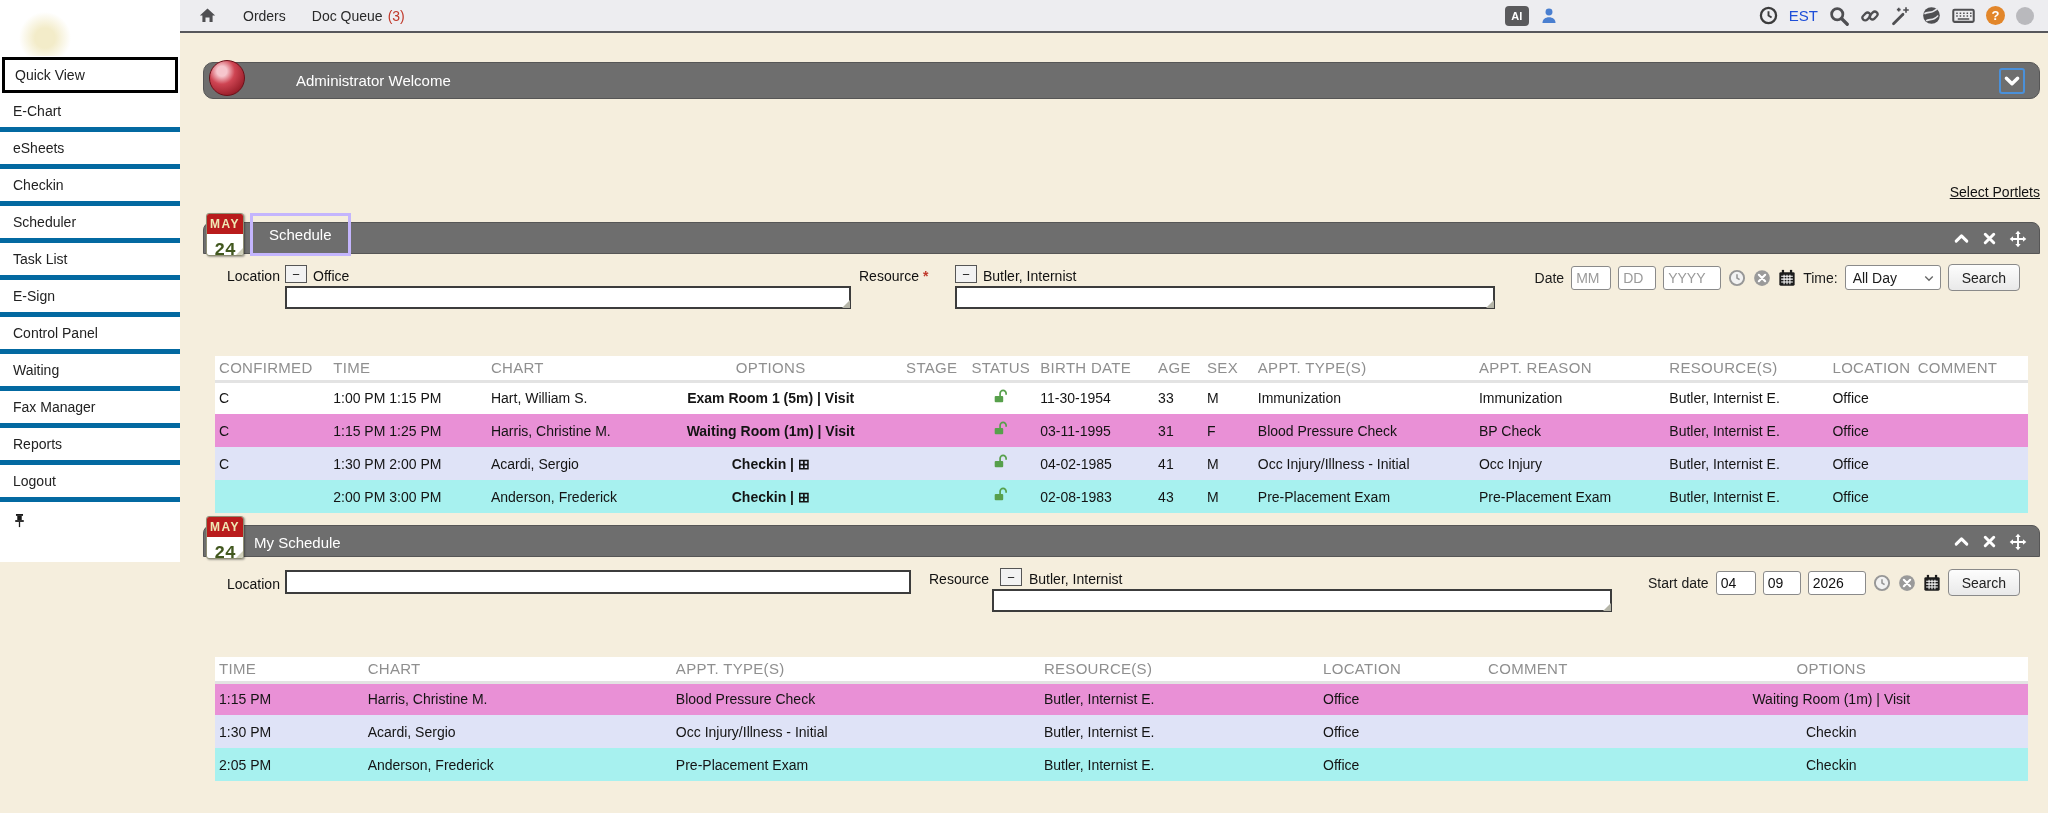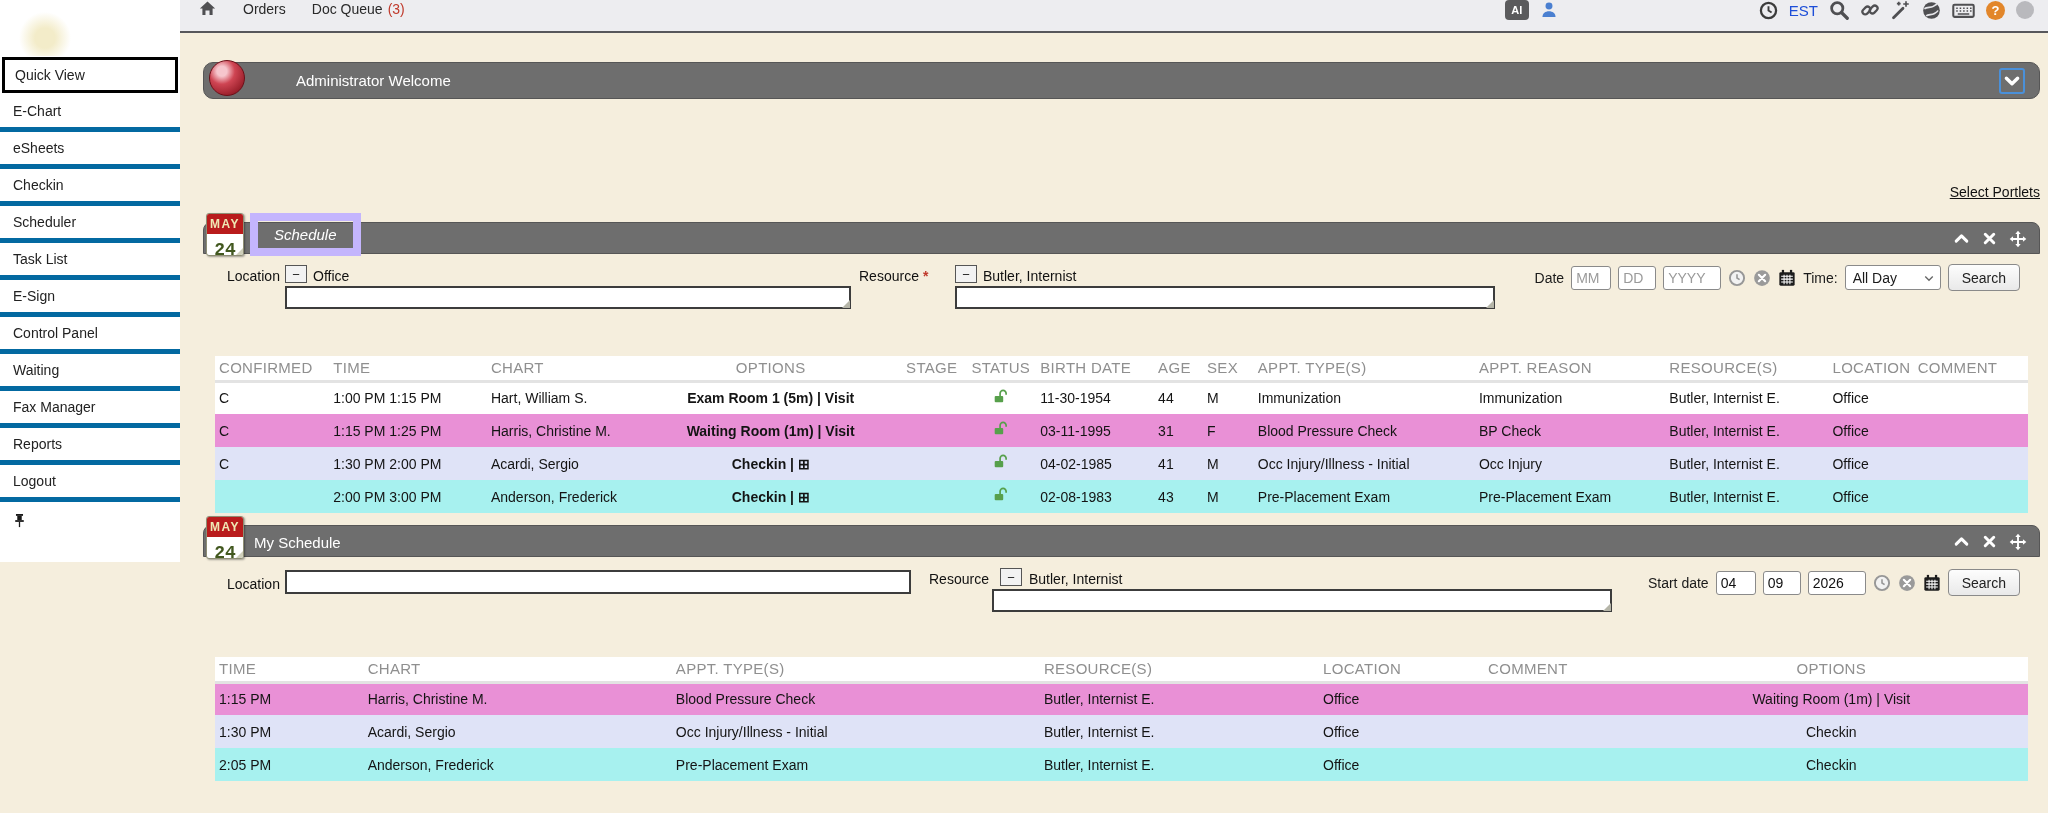--- a/index.html
+++ b/index.html
@@ -5,21 +5,21 @@
   * { margin:0; padding:0; box-sizing:border-box; }
   html,body { background:#e9e9ec; }
   .screen{
     position:relative; width:2048px; height:813px; overflow:hidden;
     background:#f5eedd; font-family:"Liberation Sans", sans-serif; color:#1a1a1a;
   }
   
   .topbar{
     position:absolute; left:180px; top:0; right:0; height:33px;
     background:#ededf0; border-bottom:2px solid #57575b;
-    display:flex; align-items:flex-start; padding:0 14px 0 18px; gap:38px;
+    display:flex; align-items:center; padding:0 14px 0 18px; gap:38px;
   }
   .topbar .menu{ display:flex; align-items:center; gap:26px; font-size:14px; color:#2a2a2a; }
   .menu-item{ cursor:pointer; display:flex; gap:5px; align-items:center; }
   .badge-red{ color:#c0392b; }
   .topbar .right{ margin-left:auto; display:flex; align-items:center; gap:11px; }
   .ai-badge{ background:#5a5a5c; color:#fff; font-weight:bold; font-size:11px; border-radius:4px;
     width:24px; height:20px; display:flex; align-items:center; justify-content:center; }
   .tz{ font-size:15px; color:#1d4ed8; }
   .help-circle{ width:19px; height:19px; border-radius:50%; background:#e2862a; color:#fff;
     font-weight:bold; font-size:13px; display:flex; align-items:center; justify-content:center; }
@@ -54,21 +54,21 @@
     border:1px solid #8e8e74; border-radius:3px; overflow:hidden; z-index:3;
     box-shadow:1px 1px 2px rgba(0,0,0,.35); }
   .cal-top{ height:20px; background:#b91c1c; color:#efe9b4; font-size:12px; font-weight:bold;
     letter-spacing:1.5px; display:flex; align-items:center; justify-content:center; }
   .cal-day{ height:32px; display:flex; align-items:center; justify-content:center;
     font-size:18px; font-weight:bold; color:#42581f;font-family:Liberation Mono, monospace; }
   .cal-fold{ position:absolute; right:-1px; bottom:-1px; width:0; height:0;
     border-left:9px solid transparent; border-bottom:9px solid #cfcfba; }
   .p-title{ position:absolute; left:46px; top:-10px; height:43px; padding:0 16px; z-index:2;
     display:flex; align-items:center; color:#fff; font-size:15px; }
-  .p-title.boxed{ border:8px solid #c4b5fd;font-style:italic; }
+  .p-title.boxed{ border:3px solid #c4b5fd; }
   .p-title.plain{ top:0; height:32px; left:50px; padding:0; }
   .p-head .head-icons{ position:absolute; right:12px; top:7px; display:flex; gap:11px; z-index:2; }
   .head-icons span{ cursor:pointer; display:flex; }
   
   .p-body{ position:relative; }
   .flabel{ position:absolute; font-size:14px; color:#111; }
   .req{ color:#c0392b; font-weight:bold; margin-left:4px; }
   .minus-box{ position:absolute; width:22px; height:18px; border:1px solid #555; background:#f2f2f2;
     font-size:13px; display:flex; align-items:center; justify-content:center; cursor:pointer; }
   .fvalue{ position:absolute; font-size:14px; color:#111; }
@@ -333,21 +333,21 @@
               <td>C</td>
               <td>1:00 PM 1:15 PM</td>
               <td>Hart, William S.</td>
               <td class="opts c">Exam Room 1 (5m) | Visit</td>
               <td class="c"></td>
               <td class="c"><span style="cursor:pointer;"><svg width="17" height="16" viewBox="0 0 18 16">
                       <path d="M7.5 7V4.2a3.2 3.2 0 0 1 6.4 0v1.3" fill="none" stroke="#57a04b" stroke-width="1.8"></path>
                       <rect x="1.8" y="7" width="9" height="6.6" rx="1.1" fill="#57a04b"></rect>
                     </svg></span></td>
               <td>11-30-1954</td>
-              <td>44</td>
+              <td>33</td>
               <td>M</td>
               <td>Immunization</td>
               <td>Immunization</td>
               <td>Butler, Internist E.</td>
               <td>Office</td>
               <td></td>
             </tr>
             <tr class="row-pink">
               <td>C</td>
               <td>1:15 PM 1:25 PM</td>

